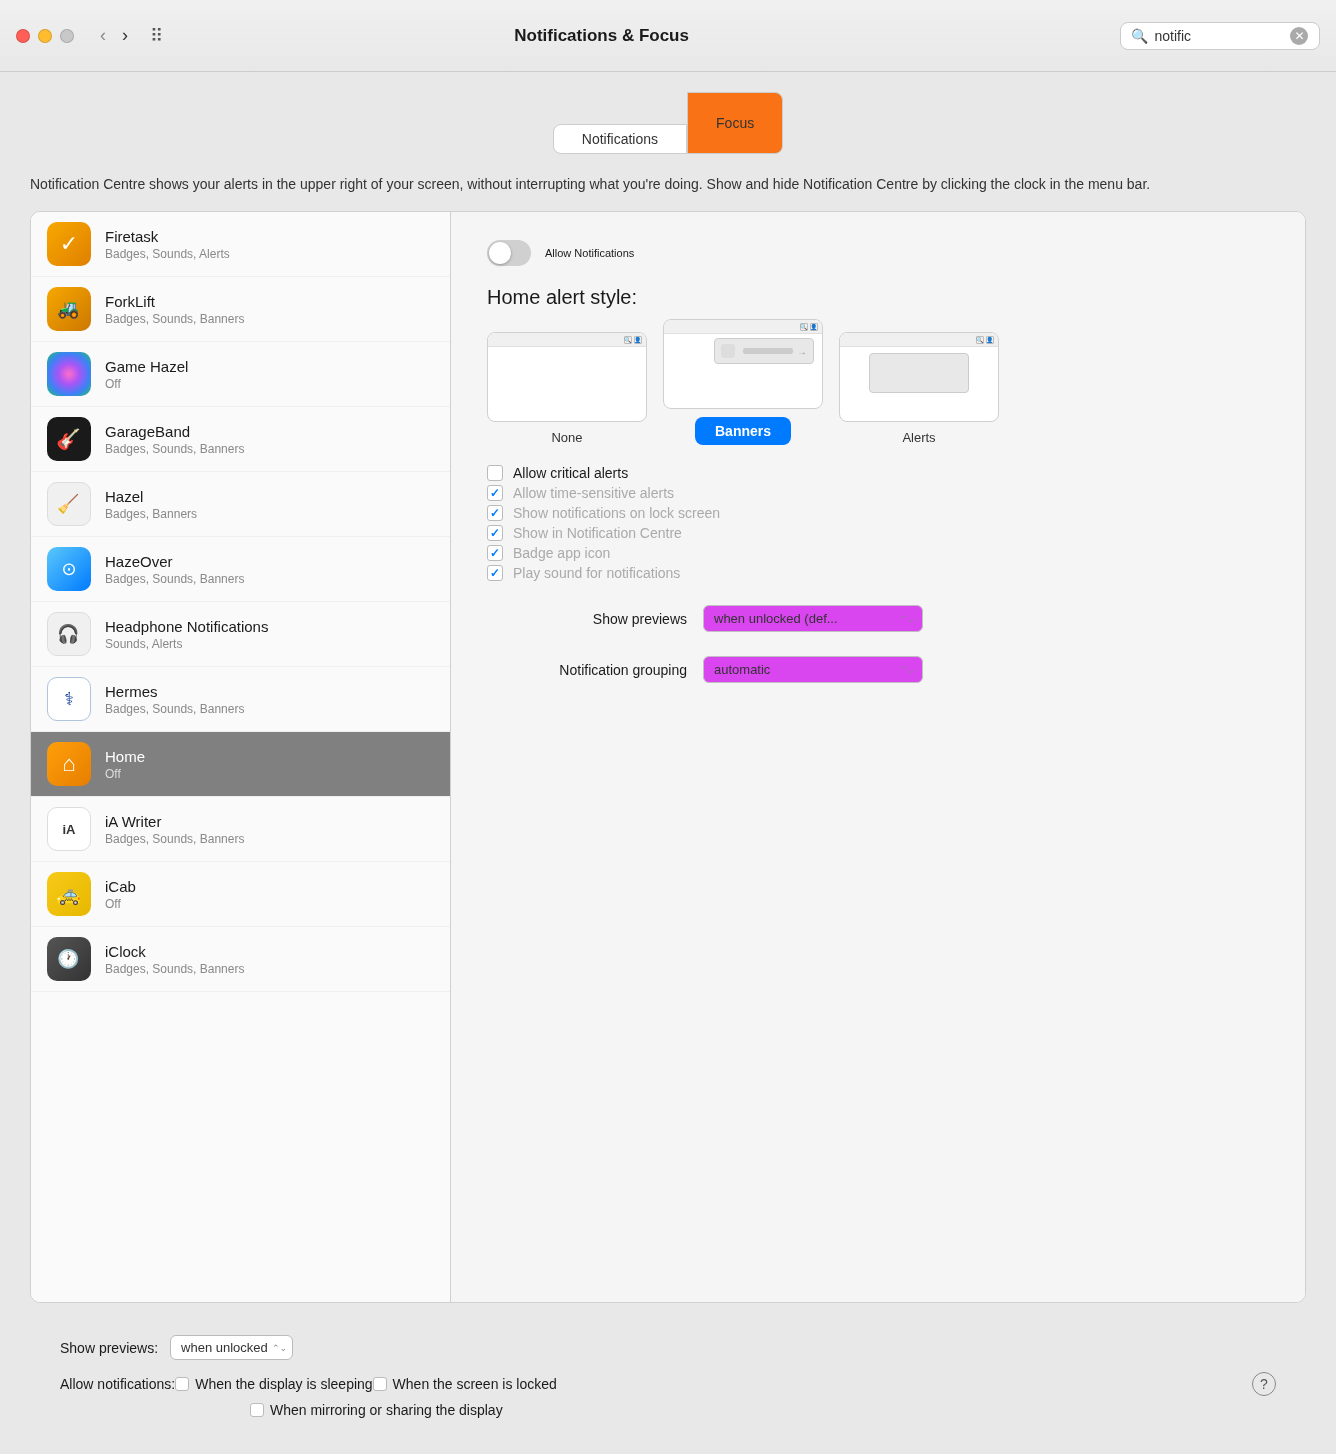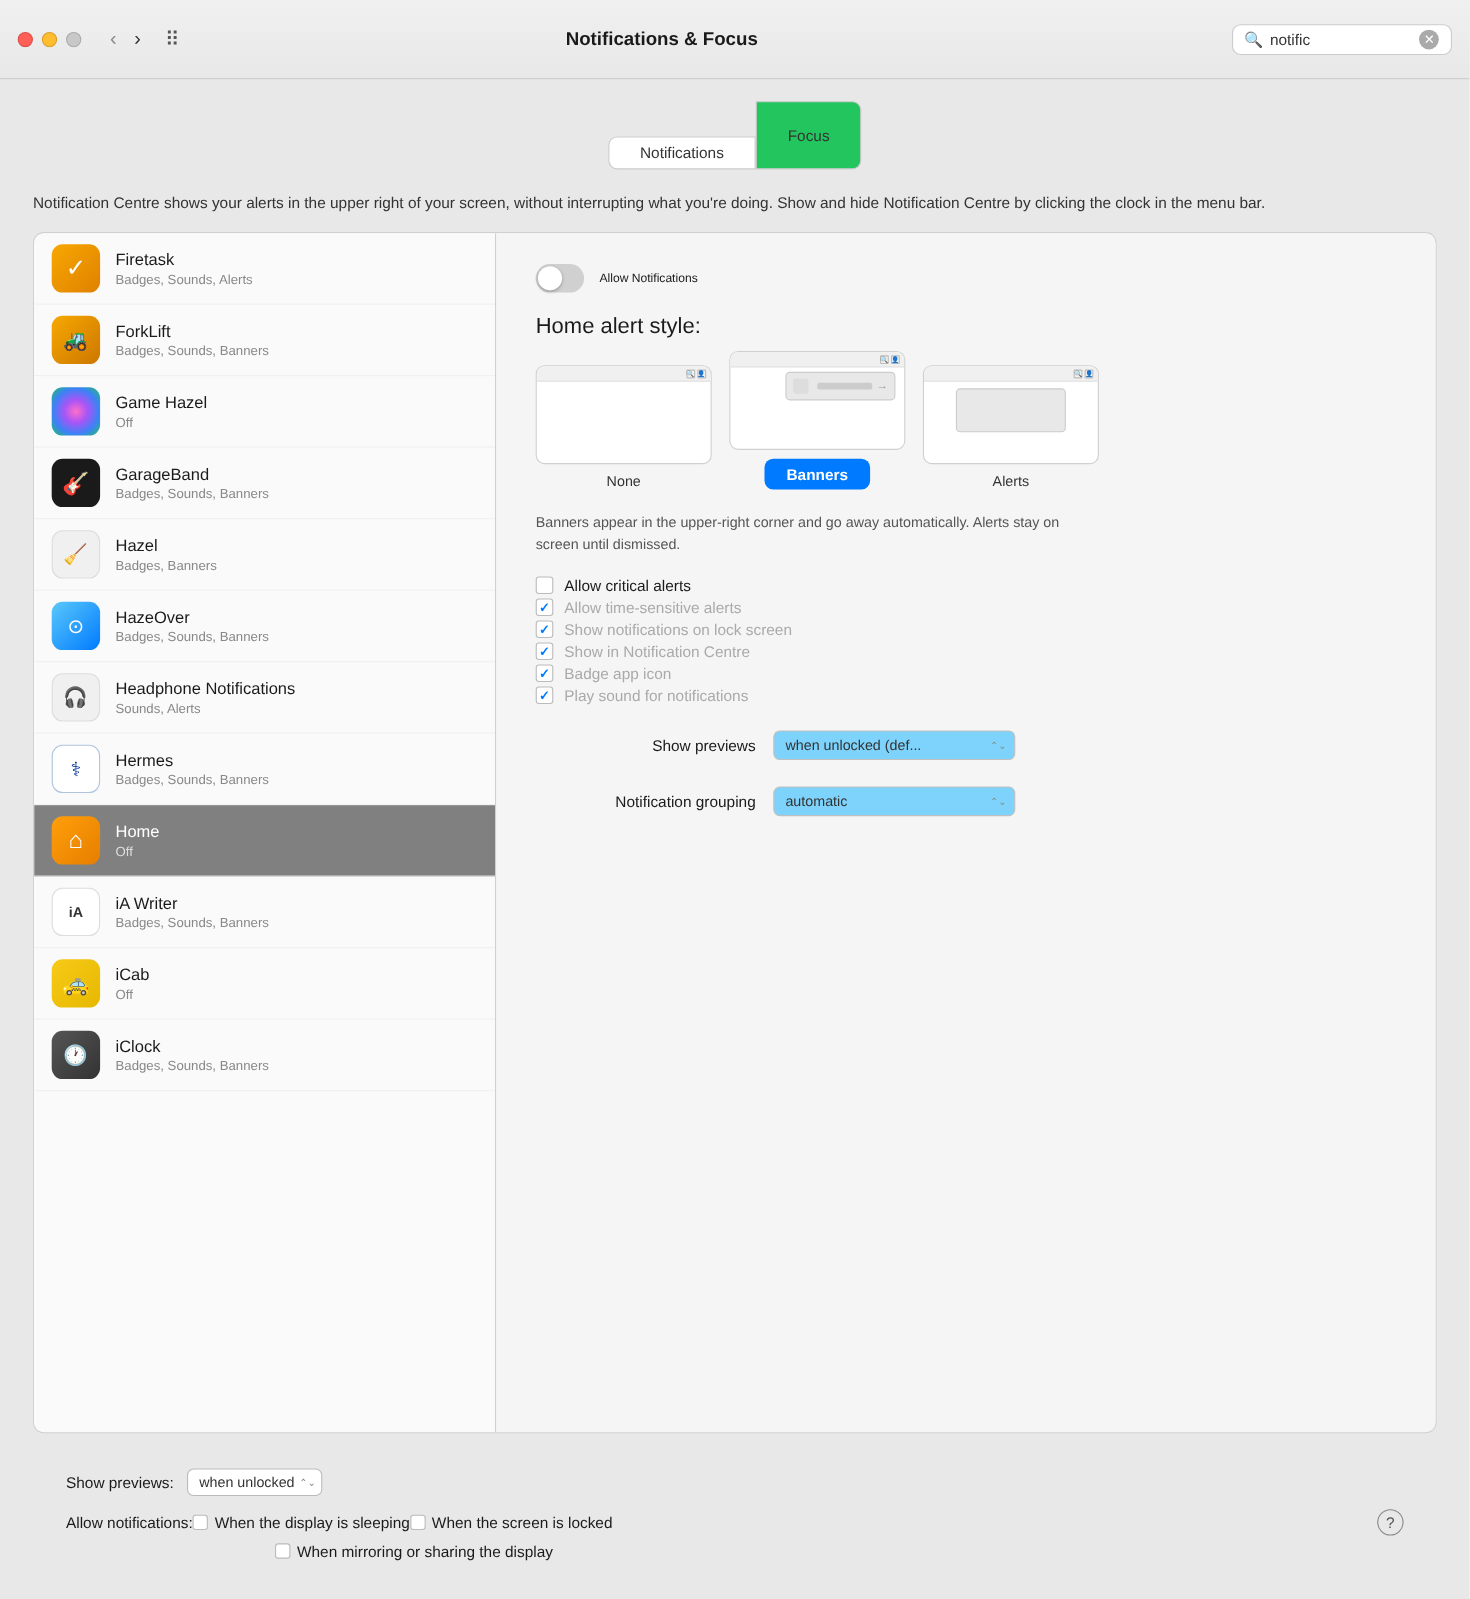--- a/index.html
+++ b/index.html
@@ -110,21 +110,21 @@
       display: flex;
       justify-content: center;
       gap: 0;
       margin-bottom: 4px;
     }
     .tab-btn {
       padding: 6px 28px;
       font-size: 14px;
       border: 1px solid #ccc;
       cursor: pointer;
-      background: #22c55e;
+      background: #f97316;
       color: #333;
     }
     .tab-btn:first-child {
       border-radius: 8px 0 0 8px;
       margin-top: 32px;
     }
     .tab-btn:last-child {
       border-radius: 0 8px 8px 0;
     }
     .tab-btn.active {
@@ -381,21 +381,21 @@
       margin-bottom: 4px;
     }
     .dropdown-label {
       font-size: 14px;
       color: #1a1a1a;
       font-weight: 500;
       width: 200px;
       text-align: right;
     }
     .dropdown-select {
-      background: #7dd3fc;
+      background: #d946ef;
       border: 1px solid #c0c0c0;
       border-radius: 6px;
       padding: 5px 28px 5px 10px;
       font-size: 13px;
       color: #333;
       appearance: none;
       cursor: pointer;
       position: relative;
       width: 220px;
     }
@@ -736,21 +736,20 @@
                 <div class="preview-icon-dot">🔍</div>
                 <div class="preview-icon-dot">👤</div>
               </div>
               <div class="alert-preview-alert"></div>
             </div>
             <span class="style-label">Alerts</span>
           </div>
         </div>
       </div>
 
-      <p class="banner-desc">Banners appear in the upper-right corner and go away automatically. Alerts stay on screen until dismissed.</p>
 
       <div>
         <div class="checkbox-row">
           <div class="checkbox-wrap">
           </div>
           <span class="checkbox-label enabled">Allow critical alerts</span>
         </div>
         <div class="checkbox-row">
           <div class="checkbox-wrap checked">
             <span class="checkmark">✓</span>

